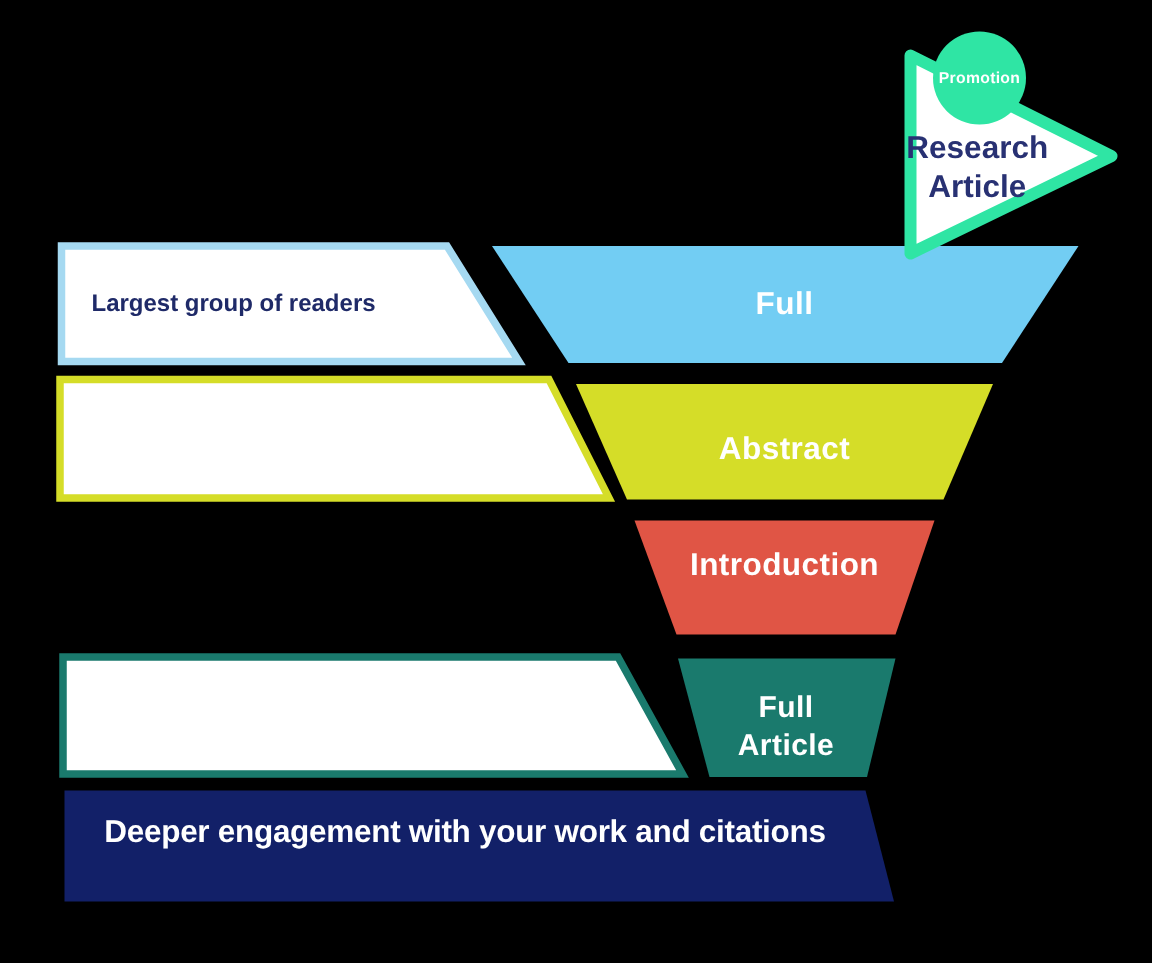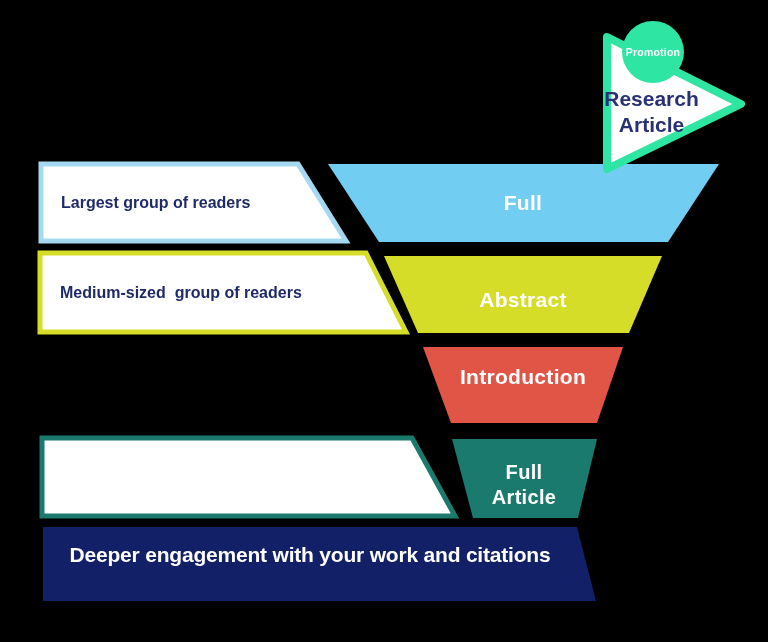--- a/index.html
+++ b/index.html
@@ -110,21 +110,18 @@
   <div class="overlay funnel-label" style="left:404px; top:439px; width:240px; height:91px; font-size:20px;">
     <span class="stacked">
       <span style="display:block;">Full</span>
       <span style="display:block;">Article</span>
     </span>
   </div>
 
   <div class="overlay side-label" style="left:61px; top:164px; height:77px;text-align:right;">
     <span>Largest group of readers</span>
   </div>
-  <div class="overlay side-label" style="left:60px; top:253px; height:79px;">
-    <span>Medium-sized  group of readers</span>
-  </div>
 
   <div class="overlay footer-label" style="left:43px; top:527px; width:534px; height:56px;">
     <span>Deeper engagement with your work and citations</span>
   </div>
 
 </div>
 
 </body></html>

